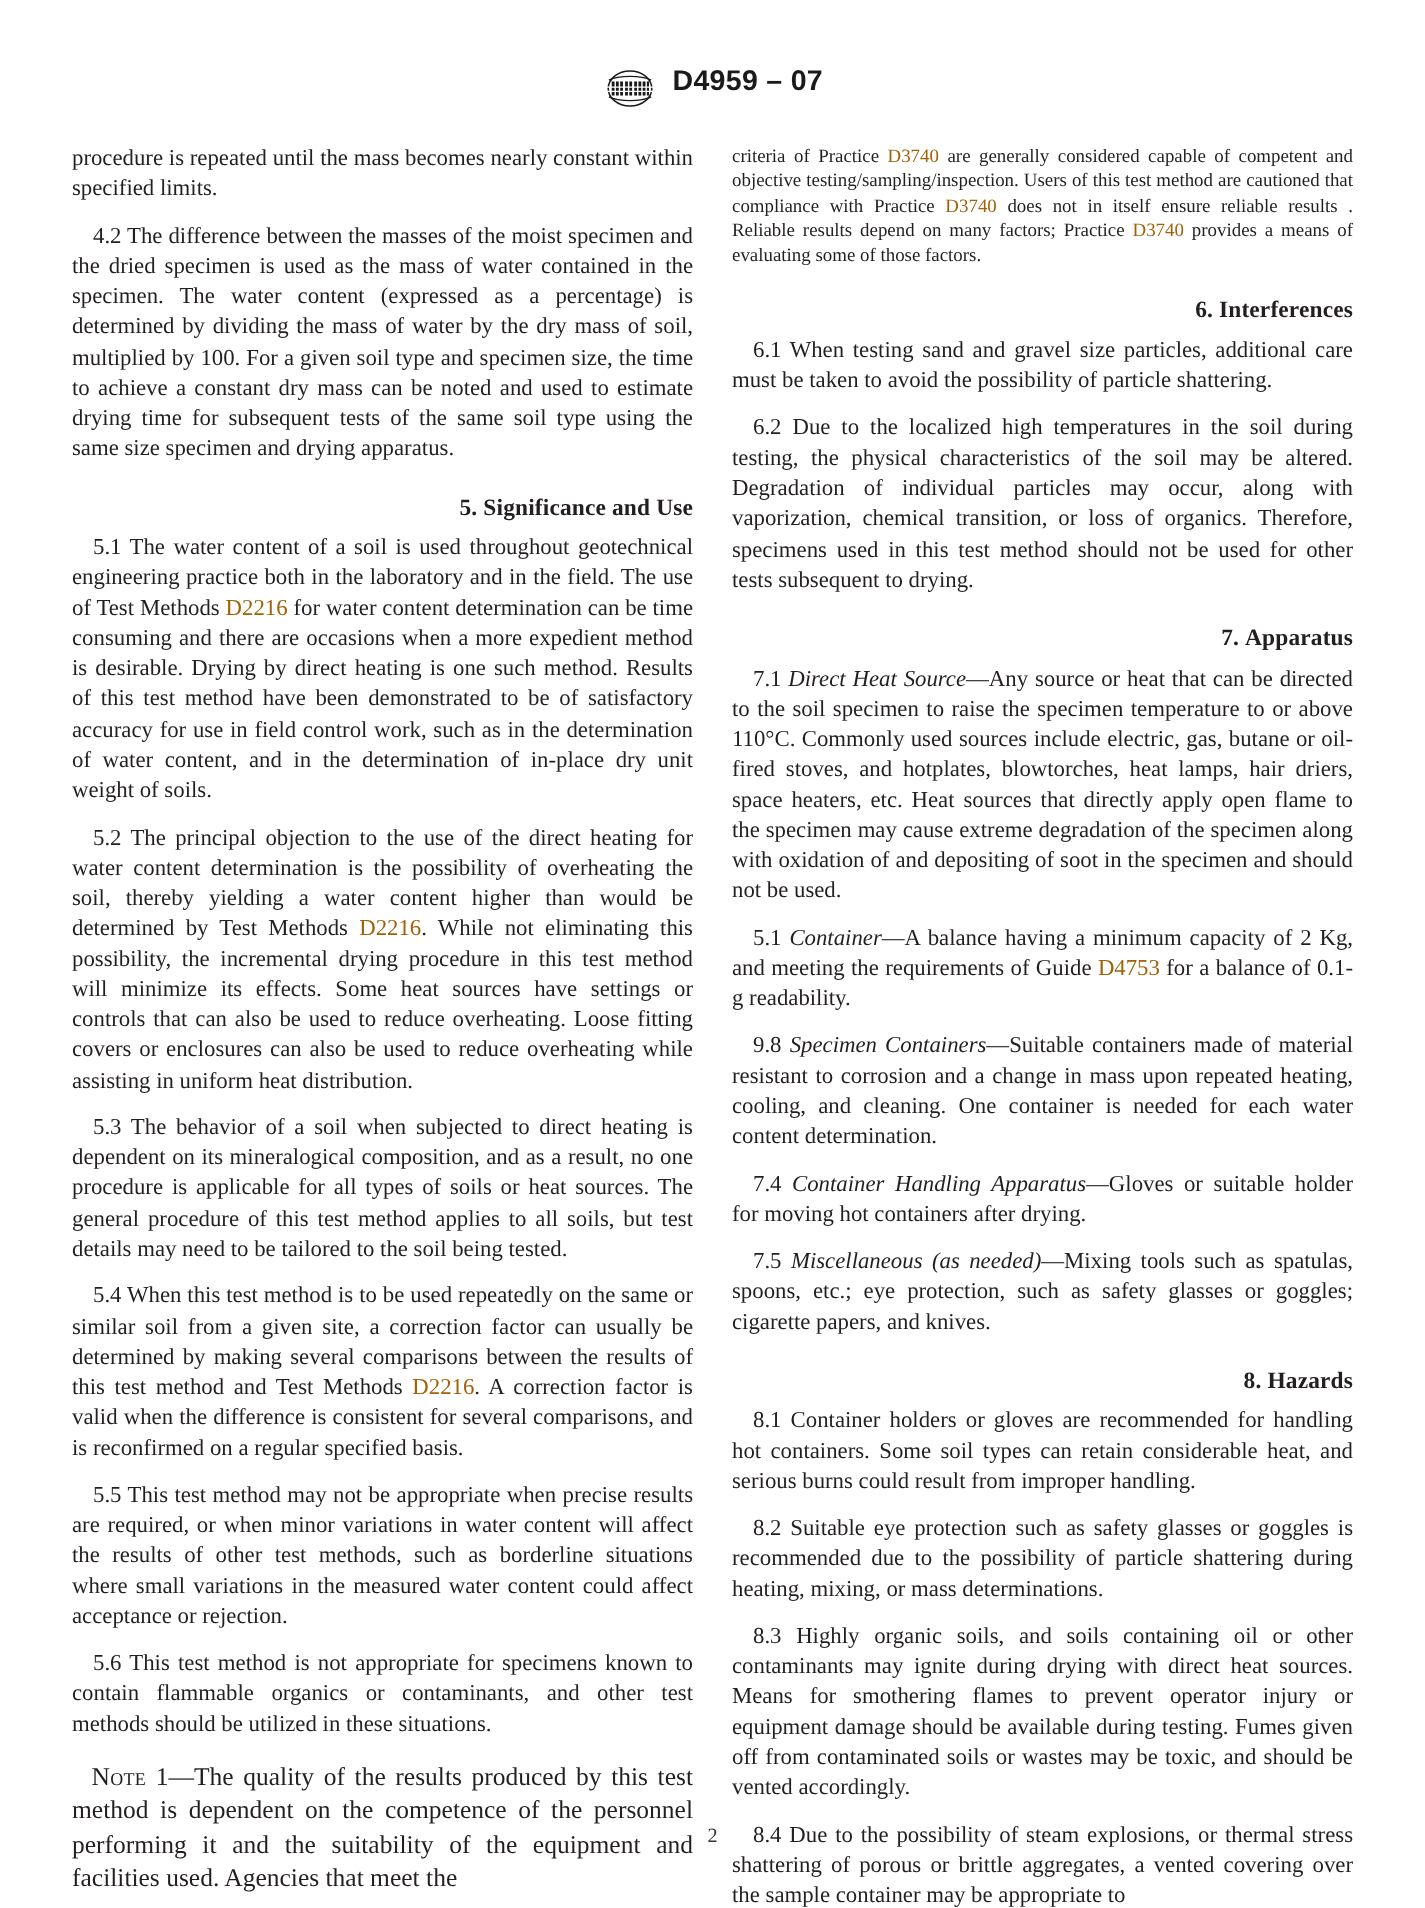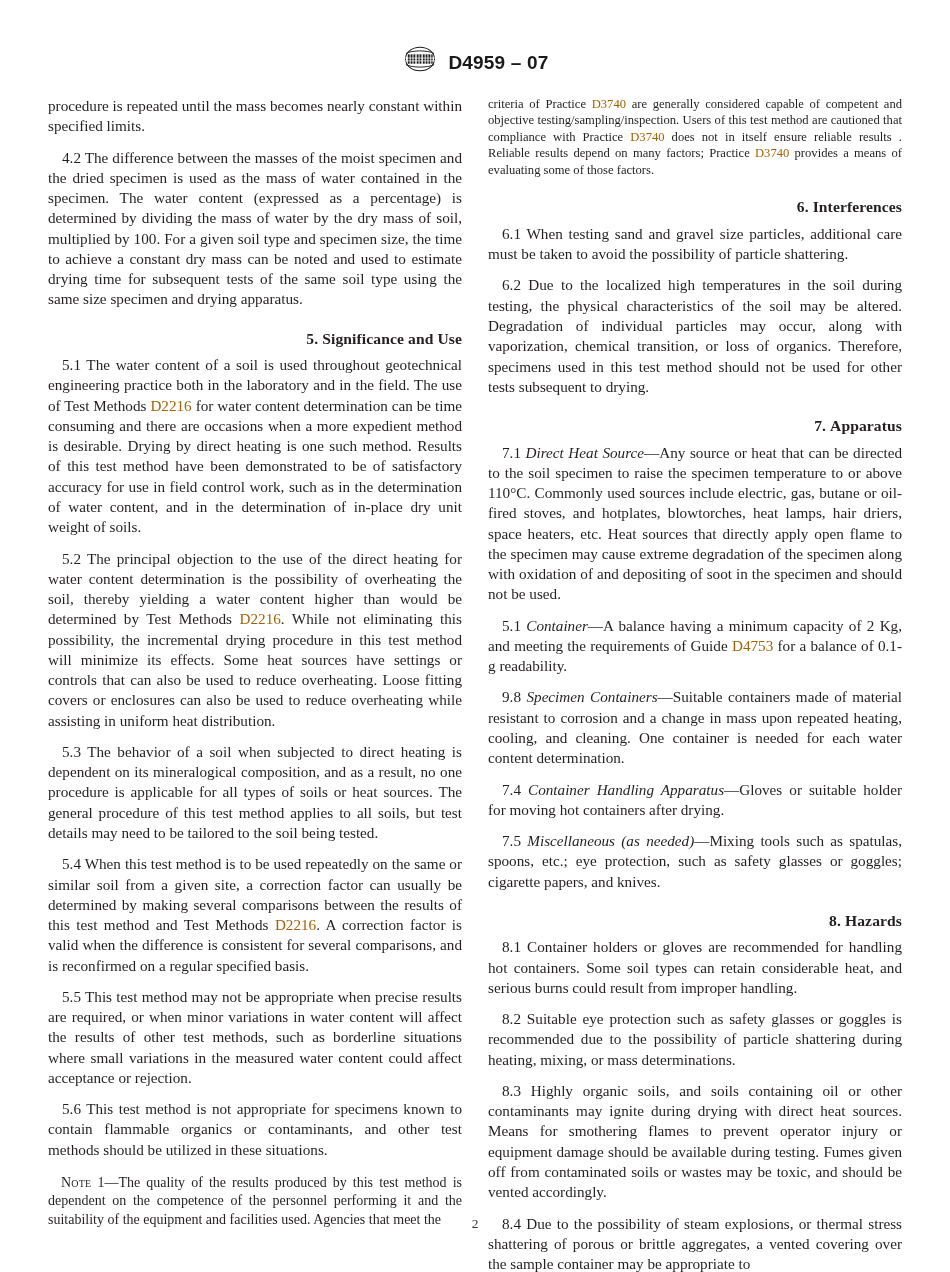--- a/index.html
+++ b/index.html
@@ -23,21 +23,21 @@
     box-sizing: border-box;
   }
 
   
   .page-header {
     position: absolute;
     top: 44px;
     left: 0;
     width: 950px;
     display: flex;
-    align-items: flex-end;
+    align-items: flex-start;
     justify-content: center;
     gap: 9px;
   }
   .astm-logo {
     width: 38px;
     height: 30px;
     display: block;
     flex: 0 0 auto;
   }
   .designation {
@@ -91,21 +91,21 @@
     font-weight: bold;
     line-height: 1.25;
     text-align: right;
     letter-spacing: 0.1px;
   }
   h3.section .num {
     margin-right: 4px;
   }
 
   p.note {
-    font-size: 14px;
+    font-size: 17px;
     line-height: 1.31;
     text-align: justify;
     margin-top: 14px;
     text-indent: 13px;
   }
   p.note-cont {
     font-size: 12.6px;
     line-height: 1.31;
     text-align: justify;
     margin-top: 0;

